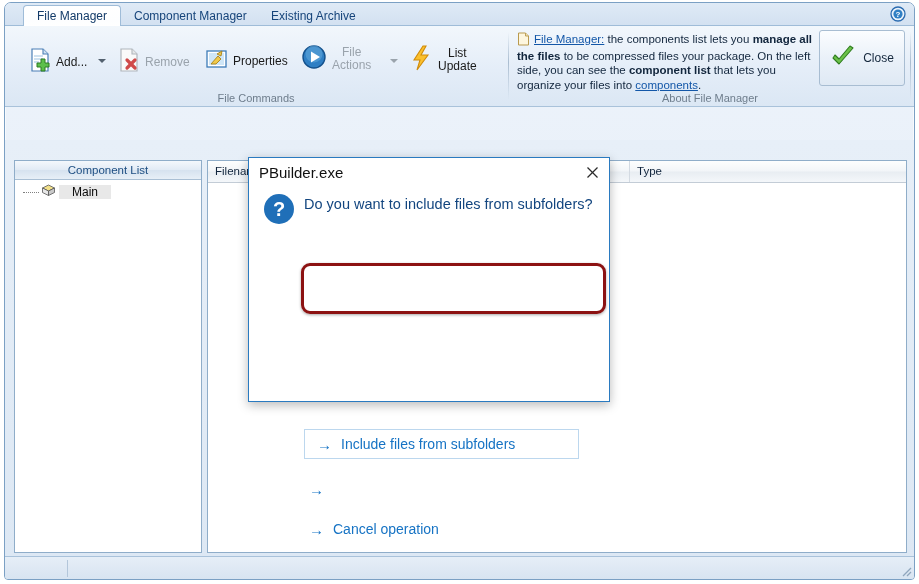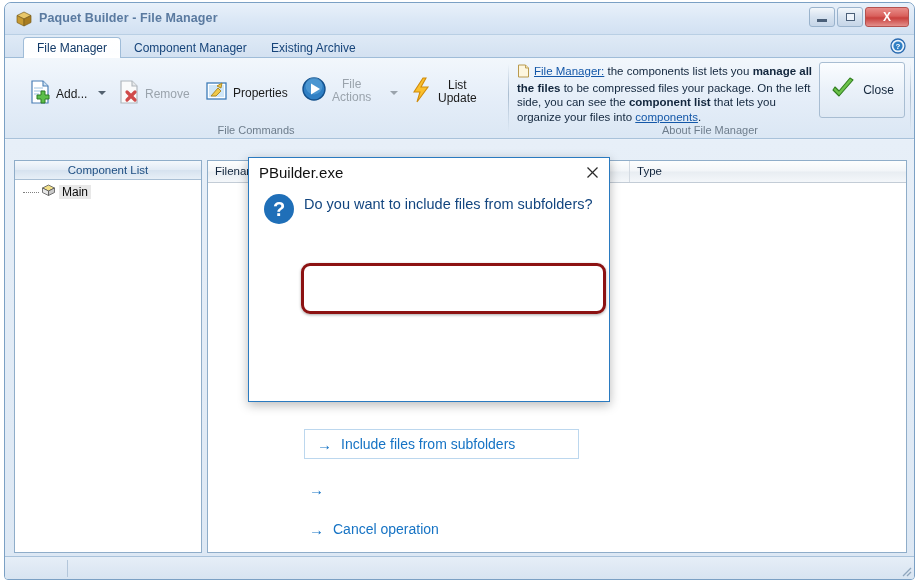--- a/index.html
+++ b/index.html
@@ -200,21 +200,21 @@
     font-size: 12px; color: #0b0b0b;
     cursor: default;
   }
   .tree-dots {
     width: 16px; height: 1px;
     border-top: 1px dotted #808080;
     margin-right: 2px; margin-top: 1px;
   }
   .tree-label {
     background: #e8e8e8;
-    padding: 0 3px;
+    padding: 0 13px;
   }
 
   
   .statusbar {
     position: absolute;
     left: 0; bottom: 0;
     width: 911px; height: 23px;
     background: linear-gradient(180deg,#e6eef7 0%, #d8e4f1 100%);
     border-top: 1px solid #a9c2da;
   }
@@ -281,39 +281,20 @@
     border-radius: 9px;
     box-shadow: 0 1px 3px rgba(0,0,0,0.35);
     pointer-events: none;
   }
 </style>
 </head>
 <body>
 
 <div class="window">
 
-  <div class="titlebar">
-    <span class="app-icon">
-      <svg width="18" height="18" viewBox="0 0 18 18">
-        <polygon points="2,5.5 9,2 16,5.5 9,9" fill="#e8c76a" stroke="#7a5f1e" stroke-width="0.7"></polygon>
-        <polygon points="2,5.5 9,9 9,16 2,12.5" fill="#c79a32" stroke="#7a5f1e" stroke-width="0.7"></polygon>
-        <polygon points="16,5.5 9,9 9,16 16,12.5" fill="#a87c20" stroke="#7a5f1e" stroke-width="0.7"></polygon>
-      </svg>
-    </span>
-    <span class="title-text">Paquet Builder - File Manager</span>
-    <div class="winbtns">
-      <div class="winbtn">
-        <span class="glyph-min"></span>
-      </div>
-      <div class="winbtn">
-        <span class="glyph-max"></span>
-      </div>
-      <div class="winbtn close">X</div>
-    </div>
-  </div>
 
   <div class="tabstrip">
     <div class="tab active" style="left:18px;">File Manager</div>
     <div class="tab" style="left:115px;">Component Manager</div>
     <div class="tab" style="left:252px;">Existing Archive</div>
     <span class="help-icon">
       <svg width="16" height="16" viewBox="0 0 16 16">
         <circle cx="8" cy="8" r="7" fill="#e9f2fb" stroke="#2a6bb0" stroke-width="1.3"></circle>
         <circle cx="8" cy="8" r="4.6" fill="#2f7fc4"></circle>
         <text x="8" y="11.4" font-size="8" font-family="Liberation Sans, sans-serif" fill="#ffffff" text-anchor="middle" font-weight="bold">?</text>

